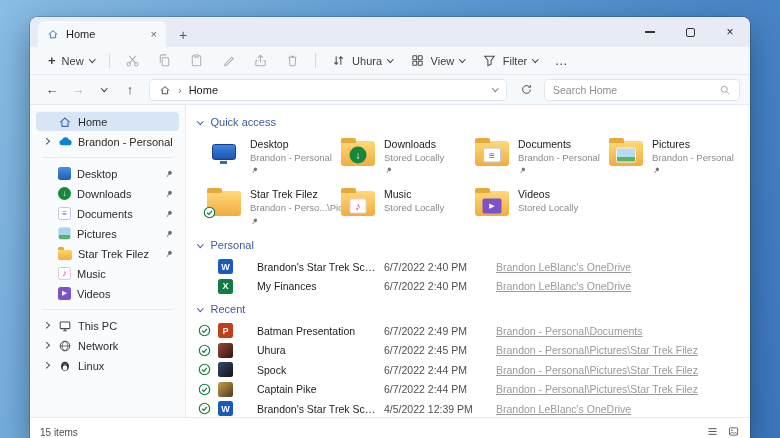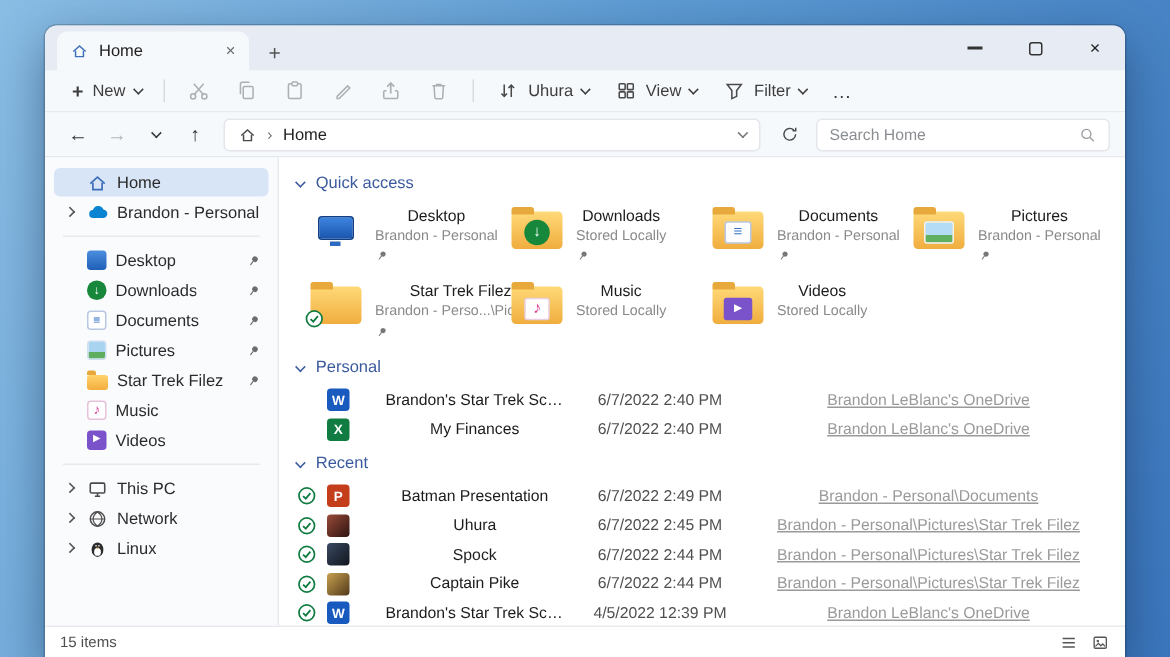--- a/index.html
+++ b/index.html
@@ -61,21 +61,21 @@
   .c-home { color:#3e6fba; } .c-sys { color:#4a4a4a; }
   .mi-desktop { background:linear-gradient(#4c8ede,#1f5fb8); }
   .mi-downloads { background:#17873b; border-radius:50%; color:#fff; }
   .mi-documents { background:#fff; border:1px solid #b9c8e2; color:#2f6bc4; }
   .mi-pictures { background:linear-gradient(to top,#5fae5f 38%,#a8d4f0 38%); border:1px solid #cddff0; }
   .mi-folder { background:linear-gradient(#ffd36b,#f3ae3d); border-radius:2px; position:relative; height:10px; margin-top:2px; width:14px; }
   .mi-folder::before { content:""; position:absolute; top:-2.5px; left:0; width:6px; height:3px; background:#e8a93c; border-radius:1.5px 1.5px 0 0; }
   .mi-music { background:#fff; border:1px solid #e6c2da; color:#d6419c; font-size:9px; }
   .mi-videos { background:#7a52c9; color:#fff; font-size:6.5px; }
   
-  .main { flex:1; padding:6px 8px 0 12px; min-width:0; background:#fff;text-align:center; }
+  .main { flex:1; padding:6px 8px 0 12px; min-width:0; background:#fff; }
   .sec-h { display:flex; align-items:center; gap:8px; font-size:11px; color:#3b5a9d; height:18px; margin-top:2px; }
   .tiles { display:grid; grid-template-columns:repeat(4,134px); row-gap:13px; margin:7px 0 10px 8px; }
   .tile { display:flex; gap:8px; align-items:flex-start; width:130px; }
   .tile-ic { width:36px; height:30px; position:relative; flex:none; }
   .tfold { position:absolute; inset:3px 1px 2px 1px; background:linear-gradient(#ffd978,#f0ad3e); border-radius:3px; }
   .tfold::before { content:""; position:absolute; top:-3.5px; left:0; width:15px; height:5px; border-radius:2px 2px 0 0; background:#e8a93c; }
   .emb { position:absolute; z-index:2; left:50%; top:58%; transform:translate(-50%,-50%); border-radius:2px; display:flex; align-items:center; justify-content:center; font-weight:bold; }
   .emb-monitor { width:24px; height:16px; top:48%; background:linear-gradient(#3d85e0,#1b55ad); border:1.5px solid #11408a; border-radius:2.5px; }
   .emb-monitor::after { content:""; position:absolute; bottom:-5px; left:7px; width:7px; height:3px; background:#2d6bc2; }
   .emb-downloads { width:17px; height:17px; border-radius:50%; background:#17873b; color:#fff; font-size:10px; }
@@ -93,21 +93,21 @@
   .sync { width:13px; height:13px; flex:none; }
   .fi { width:15px; height:15px; border-radius:2.5px; color:#fff; font-size:9px; font-weight:bold; display:flex; align-items:center; justify-content:center; }
   .fi-word { background:#185abd; } .fi-excel { background:#107c41; } .fi-ppt { background:#c43e1c; }
   .fi-img1 { background:linear-gradient(135deg,#9a4a3a,#2e1410); }
   .fi-img2 { background:linear-gradient(135deg,#3a4a63,#11141c); }
   .fi-img3 { background:linear-gradient(135deg,#c7a14e,#52391b); }
   .r-name { color:#1c1c1c; white-space:nowrap; overflow:hidden; text-overflow:ellipsis; padding-right:8px;margin-left:15px; }
   .r-date { color:#4f4f4f; }
   .r-loc { color:#9a9a9a; white-space:nowrap; overflow:hidden; text-overflow:ellipsis;text-decoration:underline; }
   
-  .statusbar { height:21px; flex:none; background:#fff; border-top:1px solid #e8eaee; display:flex; align-items:center; padding:0 10px; font-size:10px; color:#4f4f4f; }
+  .statusbar { height:21px; flex:none; background:#fff; border-top:1px solid #e8eaee; display:flex; align-items:flex-end; padding:0 10px; font-size:10px; color:#4f4f4f; }
   .sb-icons { margin-left:auto; display:flex; gap:8px; }
   .sb-ic { width:13px; height:13px; color:#555; }
   .hidden-defs { position:absolute; width:0; height:0; overflow:hidden; }
 </style>
 </head>
 <body>
 
 <svg class="hidden-defs" aria-hidden="true">
   <symbol id="i-house" viewBox="0 0 16 16">
     <path d="M2.5 8.5 L8 3.5 L13.5 8.5" fill="none" stroke="currentColor" stroke-width="1.3"></path>

